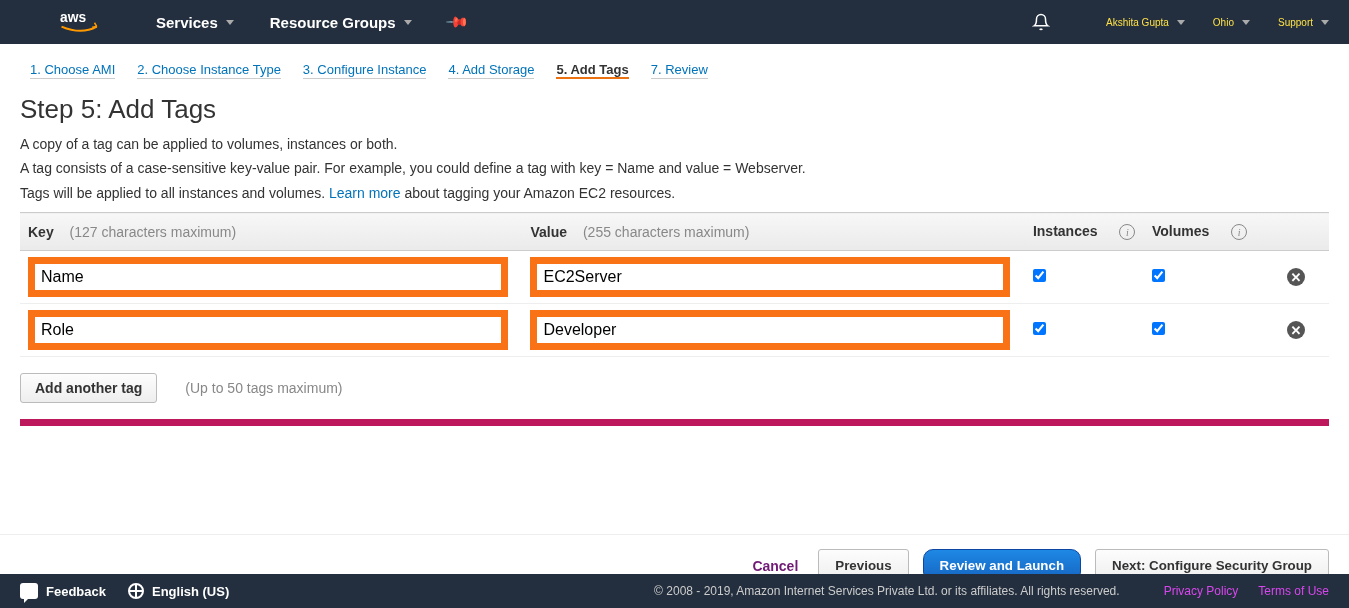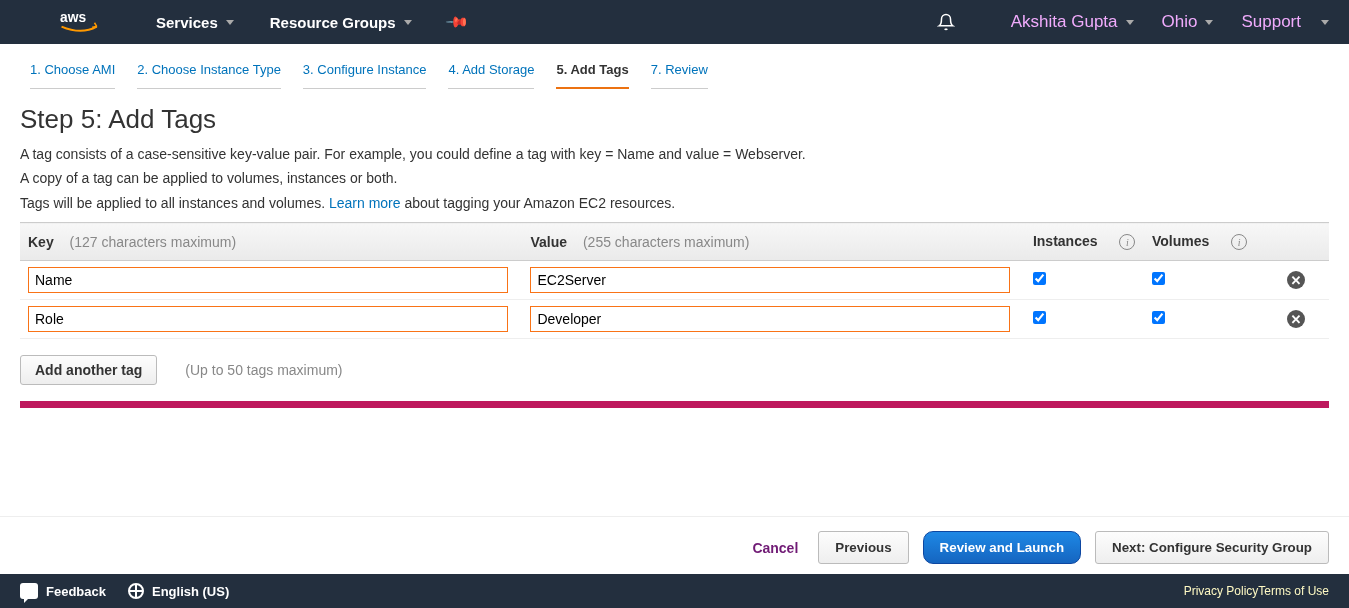--- a/index.html
+++ b/index.html
@@ -37,39 +37,38 @@
   display: inline-block;
 }
 .pin-icon {
   color: #fff; font-size: 15px;
   transform: rotate(45deg);
   display: inline-block;
 }
 .nav-spacer { flex: 1; }
 .bell-icon { margin-right: 28px; }
 .nav-right-item {
-  color: #f0abfc;
-  font-size: 17px;
+  color: #fde047;
+  font-size: 10px;
   margin-right: 28px;
   cursor: pointer;
   display: inline-flex;
   align-items: center;
 }
 
 
 .wizard-steps {
   padding: 18px 20px 0 30px;
   border-bottom: none;
   display: flex;
   gap: 22px;
 }
 .wizard-step {
   color: #0073bb;
   font-size: 13px;
-  padding-bottom: 10px;
   border-bottom: 1px solid #ccc;
   cursor: pointer;
 }
 .wizard-step.active {
   color: #333;
   font-weight: 700;
   border-bottom: 2px solid #ec7211;
 }
 
 
@@ -108,22 +107,22 @@
 .tags-table th .hdr-main { font-weight: 700; color: #333; margin-right: 12px; }
 .tags-table th .hdr-sub { color: #888; }
 .tags-table td {
   padding: 6px 8px;
 }
 .tags-table tbody tr { border-bottom: 1px solid #eee; }
 .tag-input {
   width: 100%;
   max-width: 480px;
   padding: 4px 6px;
-  border: 1px solid #f97316;
-  font-size: 14px;
+  border: 7px solid #f97316;
+  font-size: 16px;
 }
 .col-key { width: 38%; padding-left: 10px; }
 .col-value { width: 38%; }
 .col-inst { width: 9%; text-align: left; }
 .col-vol { width: 9%; text-align: left; }
 .col-del { width: 5%; text-align: center; }
 .info-icon {
   display: inline-flex;
   width: 16px; height: 16px;
   border: 1.5px solid #888;
@@ -219,21 +218,21 @@
 }
 .footer-item {
   display: inline-flex;
   align-items: center;
   margin-right: 22px;
   cursor: pointer;
   font-weight: 600;
 }
 .footer-spacer { flex: 1; }
 .footer-text { color: #ccc; font-size: 12px; margin-right: 24px; }
-.footer-link { color: #fef9c3; font-size: 12px; cursor: pointer; }
+.footer-link { color: #d946ef; font-size: 12px; margin-left: 20px; cursor: pointer; }
 .chat-icon {
   width: 18px; height: 16px;
   background: #fff;
   border-radius: 3px;
   position: relative;
   margin-right: 8px;
 }
 .chat-icon::after {
   content: "";
   position: absolute;
@@ -292,39 +291,39 @@
     </svg>
   </div>
   <div class="nav-right-item">
     <span>Akshita Gupta</span>
     <span class="caret-down"></span>
   </div>
   <div class="nav-right-item">
     <span>Ohio</span>
     <span class="caret-down"></span>
   </div>
-  <div class="nav-right-item" style="margin-right:0;gap:12px;">
+  <div class="nav-right-item" style="margin-right:0;">
     <span>Support</span>
     <span class="caret-down"></span>
   </div>
 </div>
 
 <div class="wizard-steps" id="wizard-steps-container">
     <div class="wizard-step">1. Choose AMI</div>
     <div class="wizard-step">2. Choose Instance Type</div>
     <div class="wizard-step">3. Configure Instance</div>
     <div class="wizard-step">4. Add Storage</div>
     <div class="wizard-step active">5. Add Tags</div>
     <div class="wizard-step">7. Review</div>
   </div>
 
 <div class="main">
   <h1 class="page-title">Step 5: Add Tags</h1>
+  <p class="page-desc">A copy of a tag can be applied to volumes, instances or both.</p>
   <p class="page-desc">A tag consists of a case-sensitive key-value pair. For example, you could define a tag with key = Name and value = Webserver.</p>
-  <p class="page-desc">A copy of a tag can be applied to volumes, instances or both.</p>
   <p class="page-desc">
     <span>Tags will be applied to all instances and volumes. </span><a href="#">Learn more</a><span> about tagging your Amazon EC2 resources.</span>
   </p>
 
   <table class="tags-table">
     <thead>
       <tr>
         <th class="col-key">
           <span class="hdr-main">Key</span>
           <span class="hdr-sub">(127 characters maximum)</span>
@@ -378,15 +377,16 @@
 <div class="footer">
   <div class="footer-item">
     <span class="chat-icon"></span>
     <span>Feedback</span>
   </div>
   <div class="footer-item">
     <span class="globe-icon"></span>
     <span>English (US)</span>
   </div>
   <div class="footer-spacer"></div>
+  <span class="footer-text">© 2008 - 2019, Amazon Internet Services Private Ltd. or its affiliates. All rights reserved.</span>
   <span class="footer-link">Privacy Policy</span>
   <span class="footer-link">Terms of Use</span>
 </div>
 
 </body></html>

